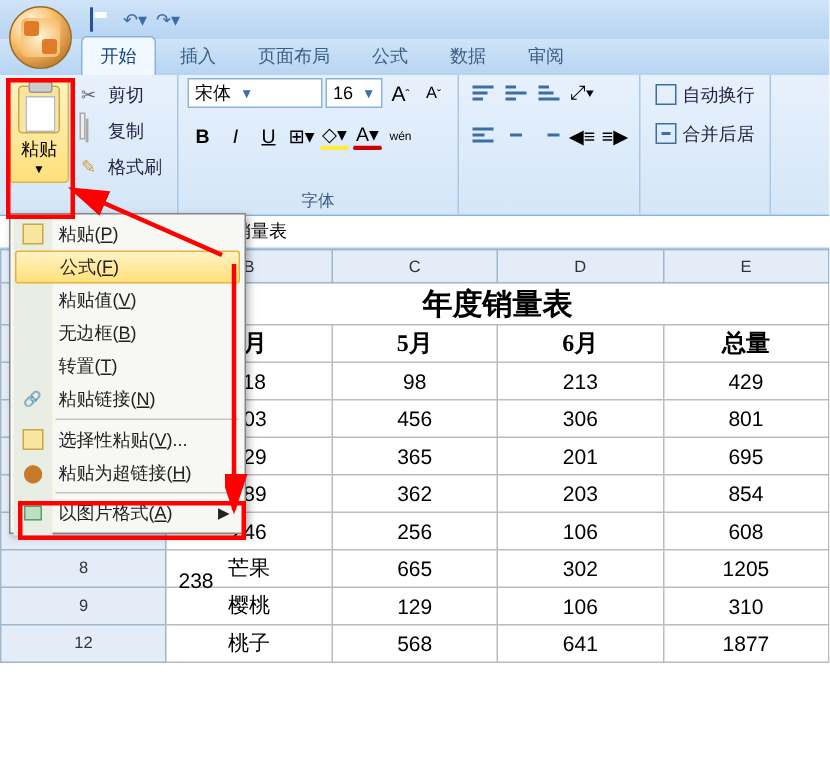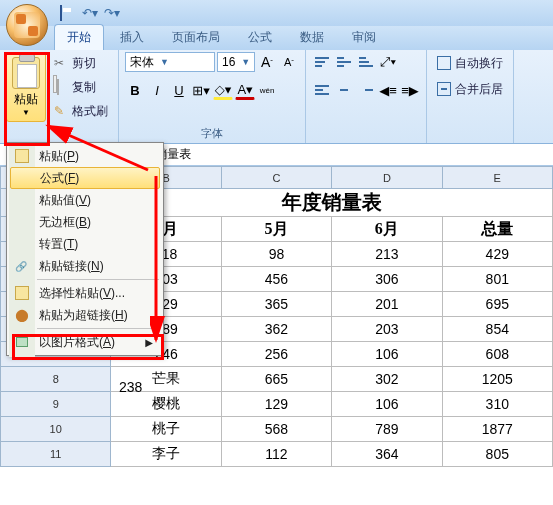--- a/index.html
+++ b/index.html
@@ -320,32 +320,25 @@
           <td>1205</td>
         </tr>
   <tr>
           <th class="rowhead">9</th>
           <td>樱桃</td>
           <td>129</td>
           <td>106</td>
           <td>310</td>
         </tr>
   <tr>
-          <th class="rowhead">10</th>
+          <th class="rowhead">12</th>
           <td>桃子</td>
           <td>568</td>
-          <td>789</td>
+          <td>641</td>
           <td>1877</td>
-        </tr>
-  <tr>
-          <th class="rowhead">11</th>
-          <td>李子</td>
-          <td>112</td>
-          <td>364</td>
-          <td>805</td>
         </tr>
 </tbody>
     </table>
 
 <div style="position:absolute;left:119px;top:213px;font-size:14px;pointer-events:none">238</div>
 </div>
 
 <div class="paste-menu">
   <div class="icon-col"></div>
   <div class="menu-item">

